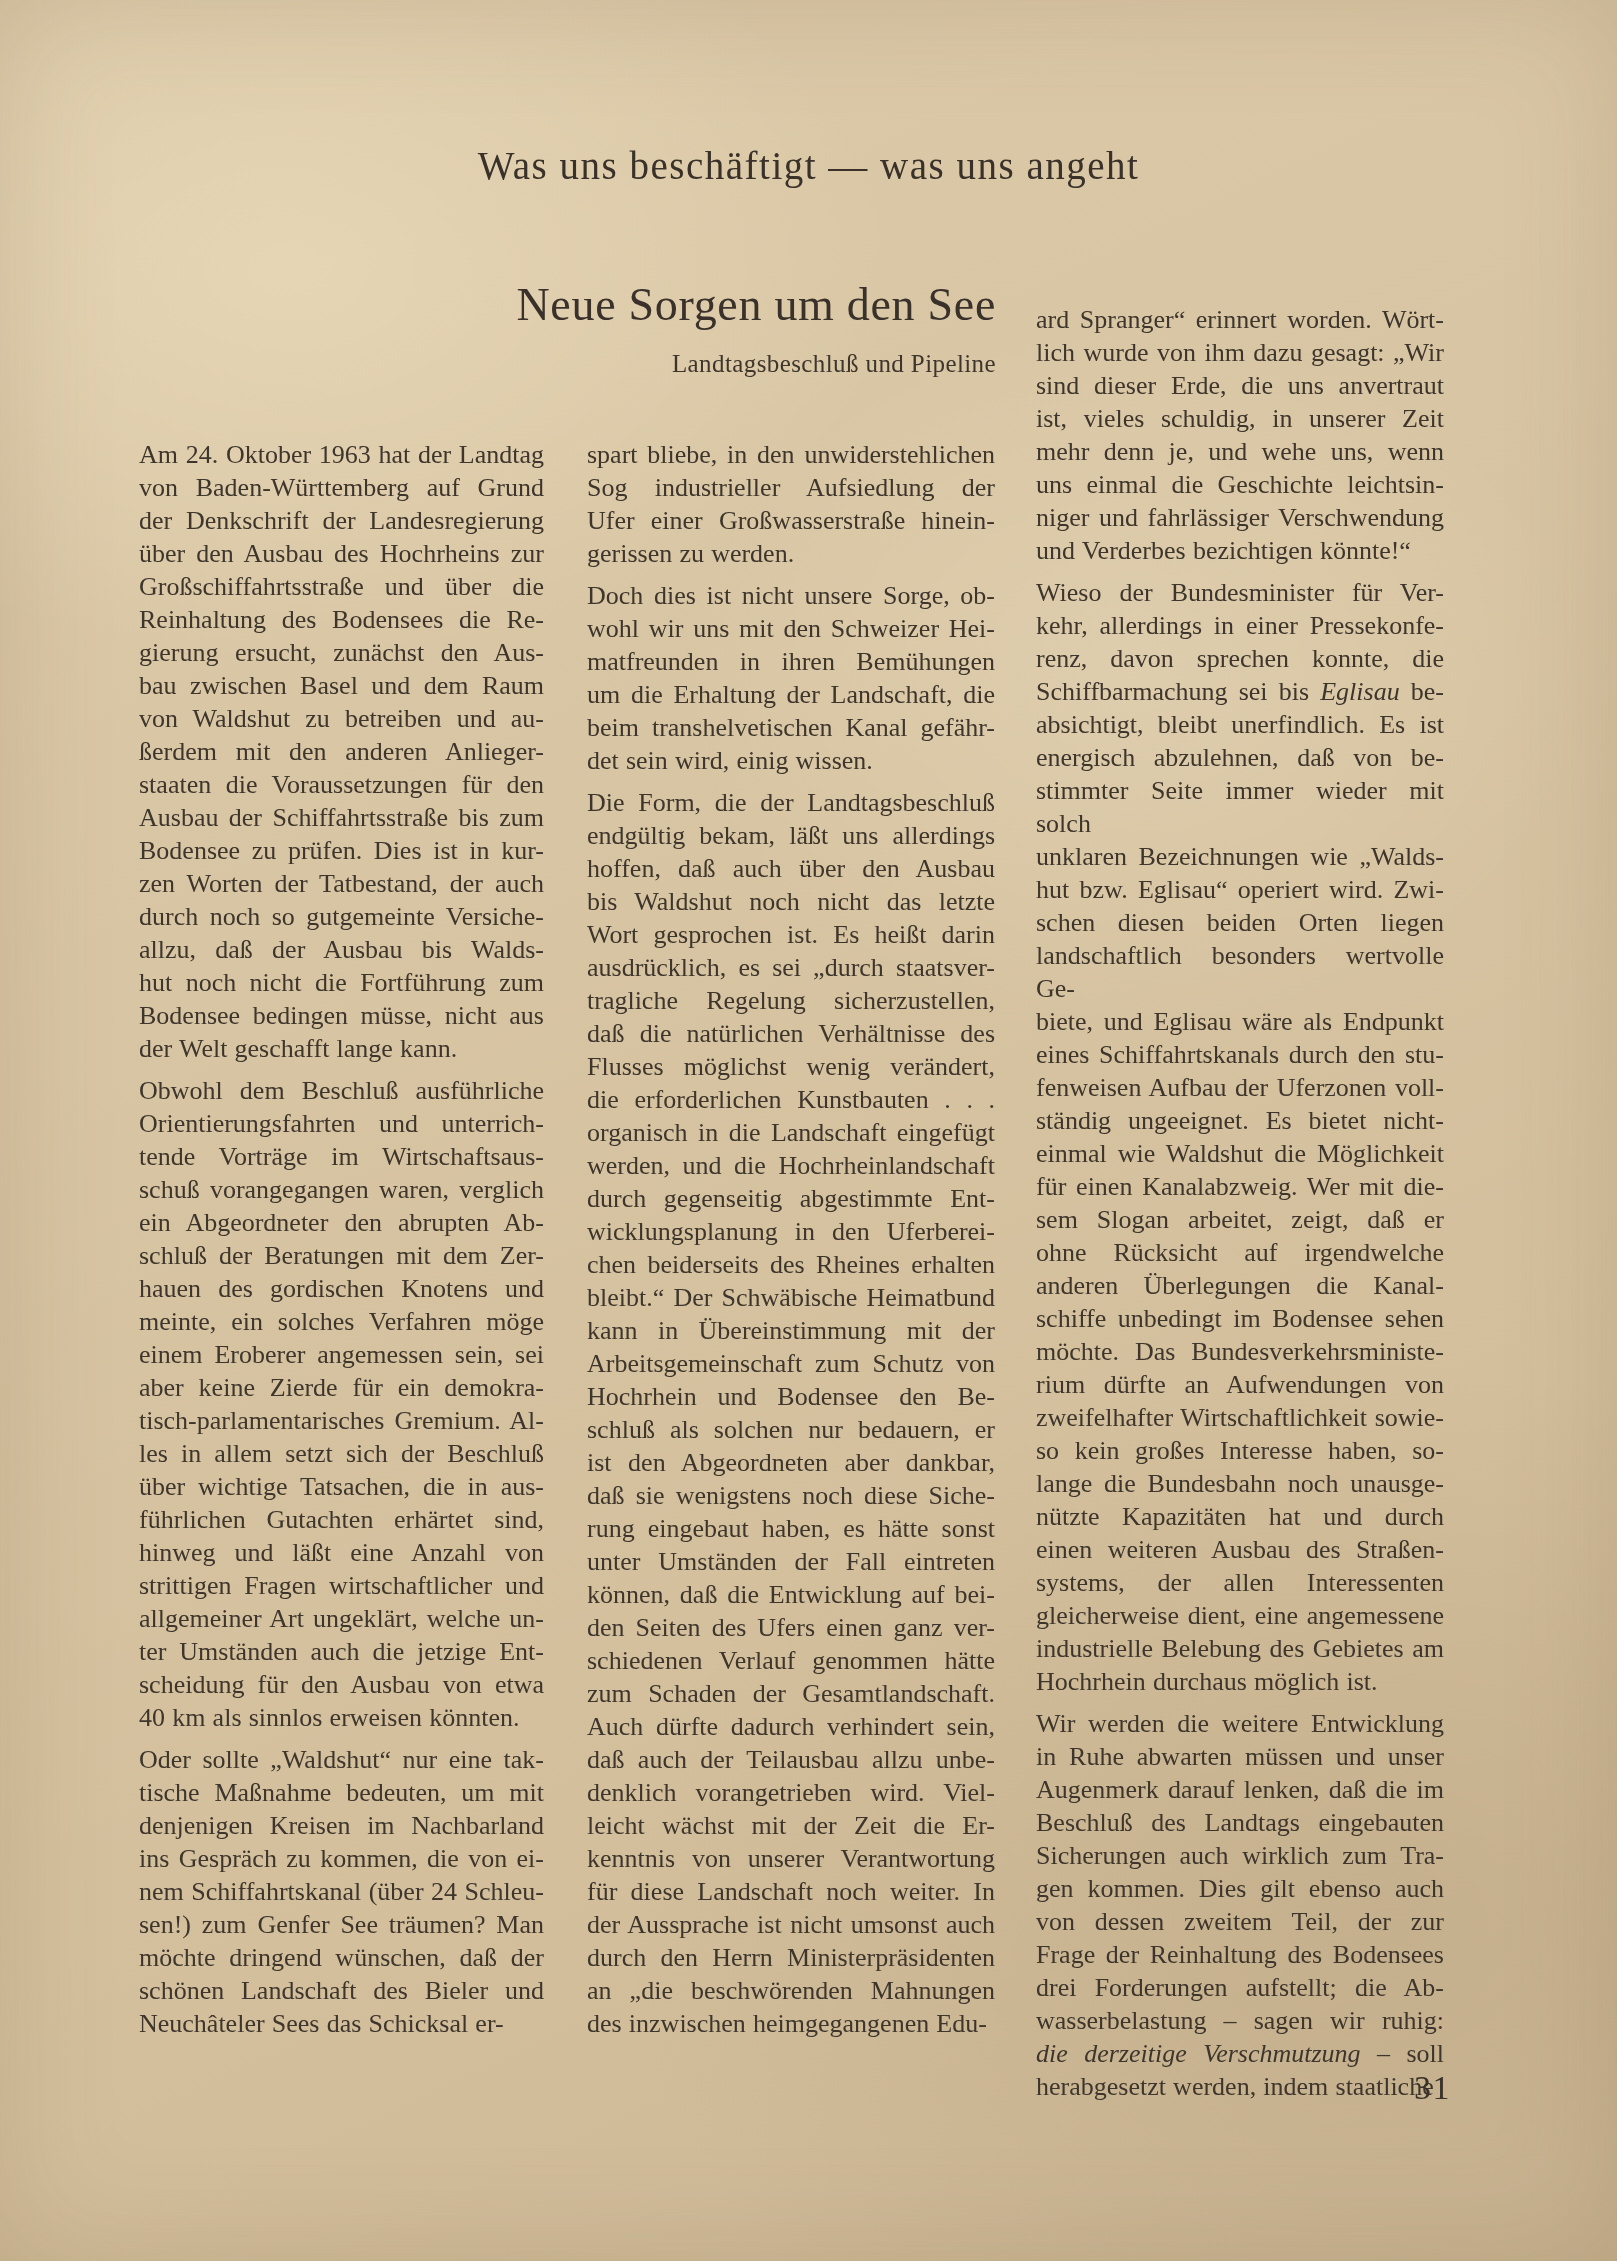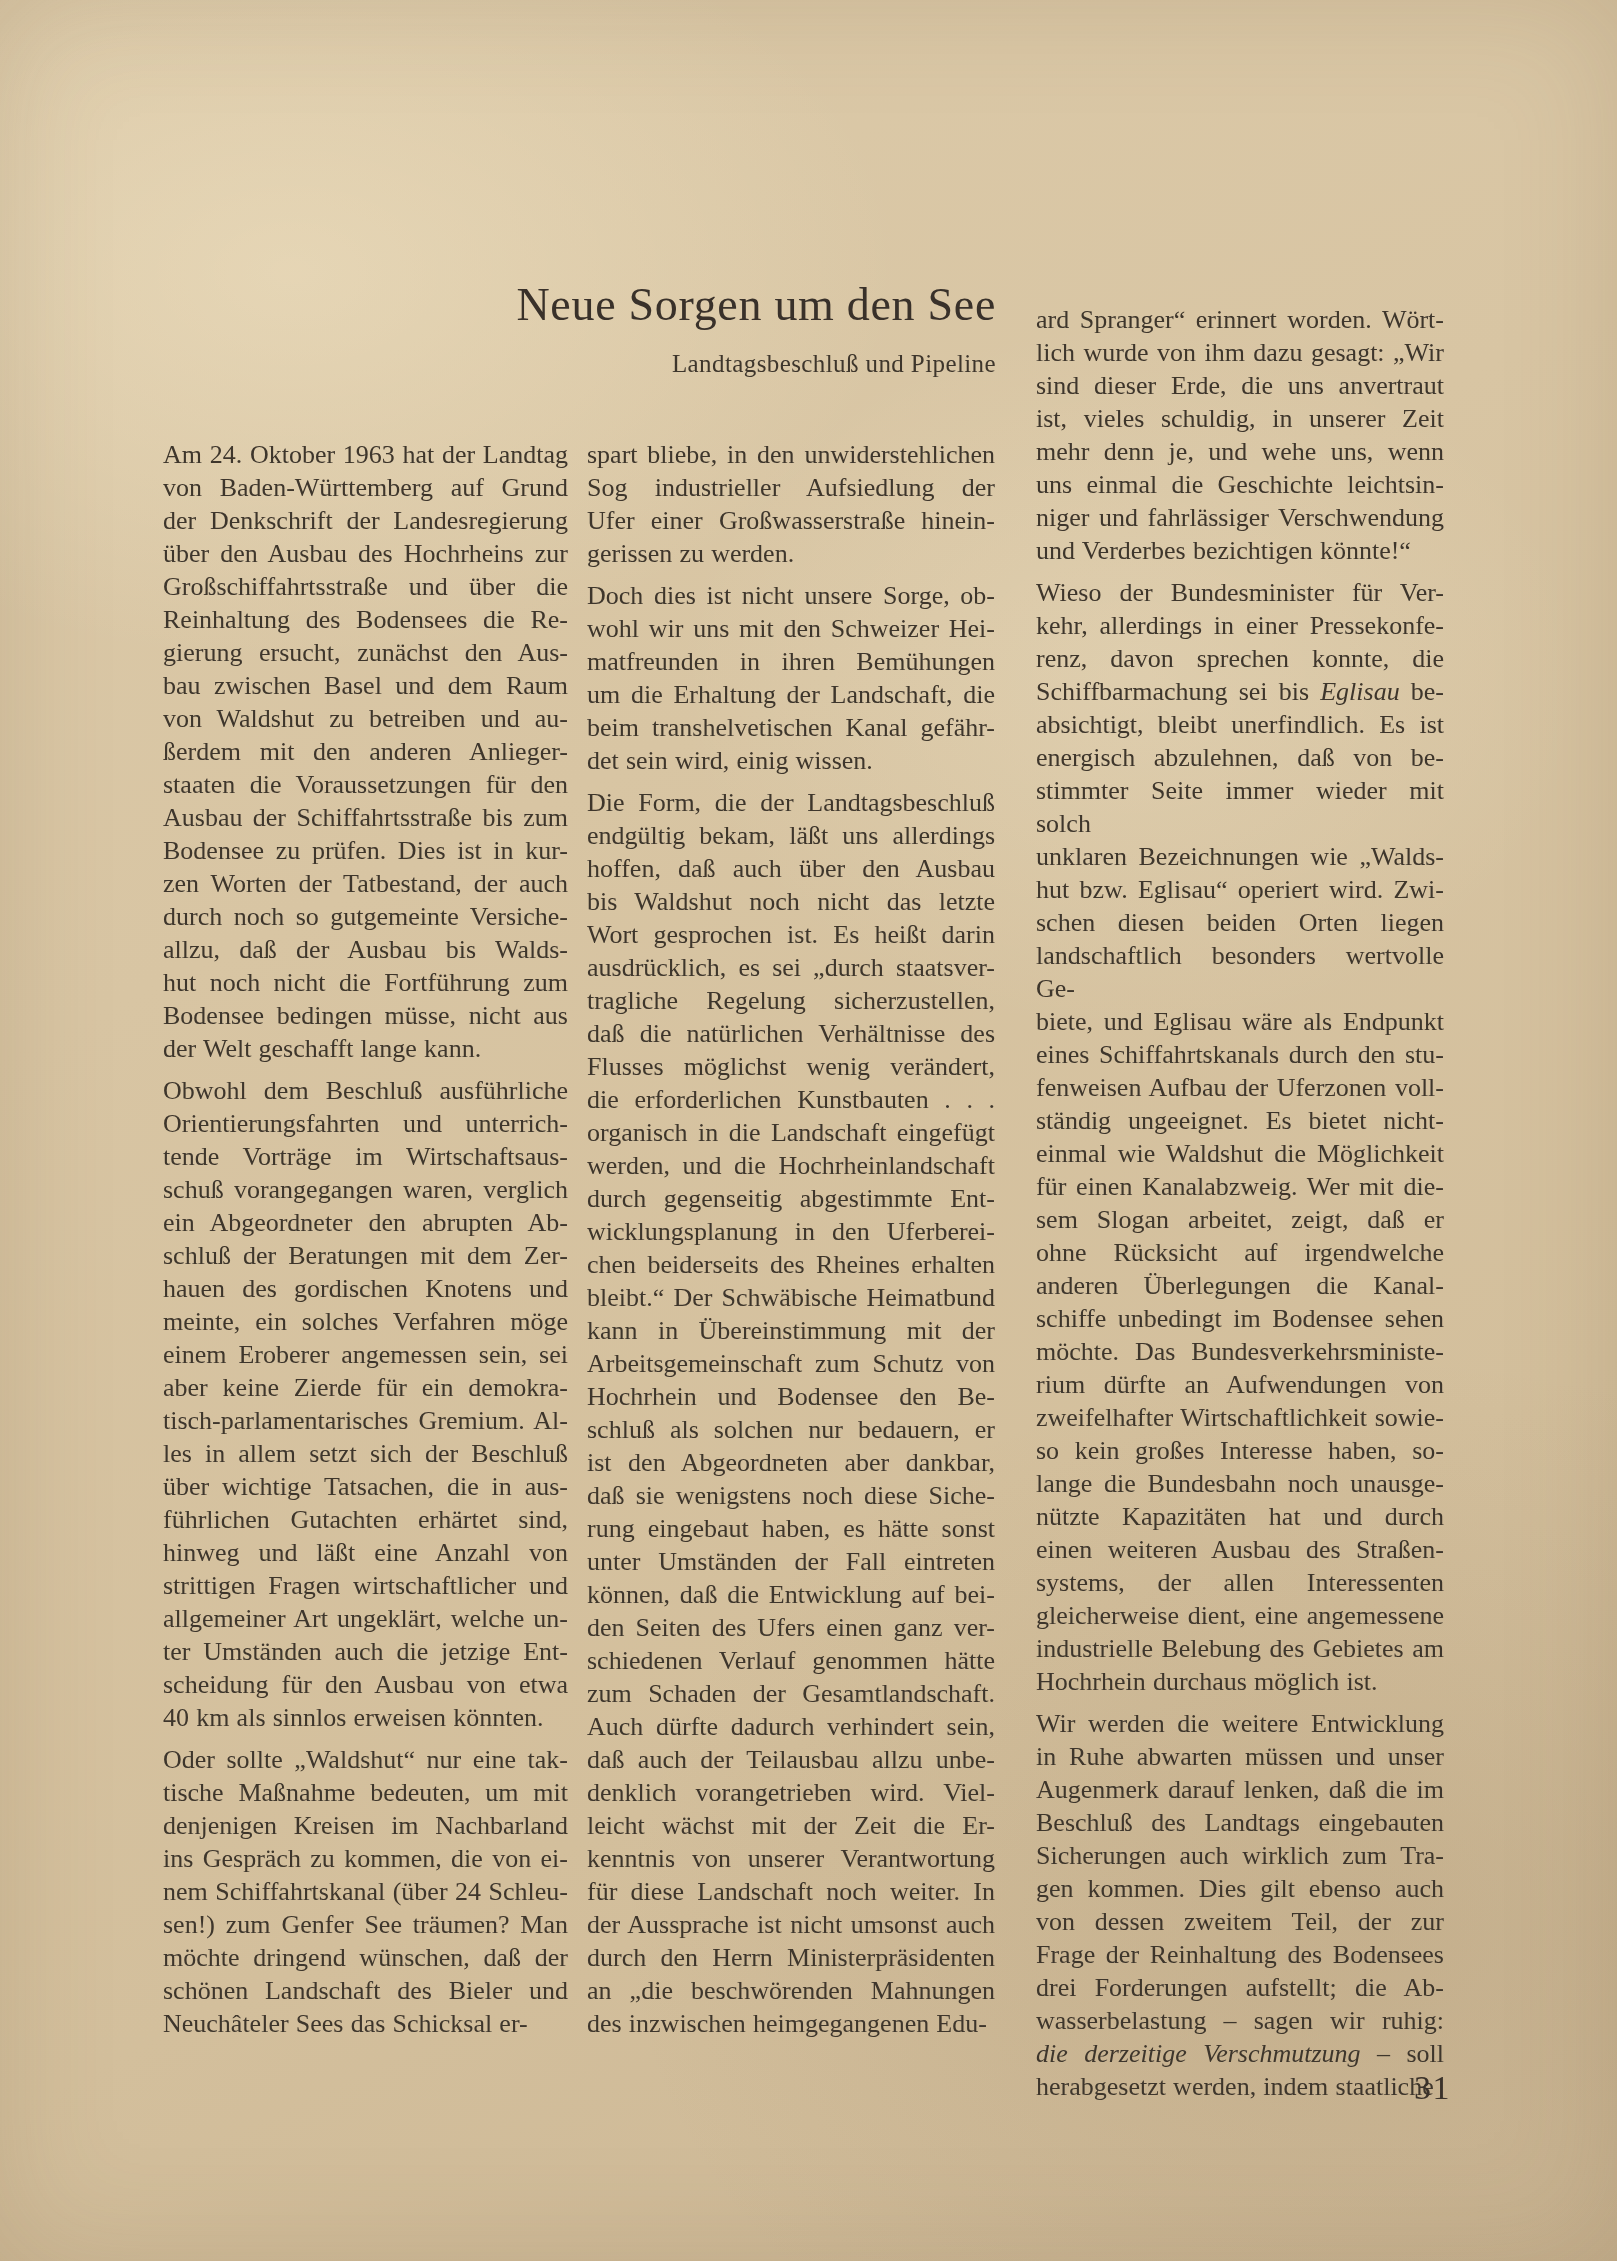--- a/index.html
+++ b/index.html
@@ -32,21 +32,21 @@
     font-size:46px;letter-spacing:0.7px;color:#39312a;line-height:1.1;
   }
   .article-subtitle{
     margin-top:19px;
     font-size:25px;color:#3e362c;letter-spacing:0.4px;
   }
   .col{
     position:absolute;
     font-size:26px;line-height:33px;
   }
-  .col-1{left:163px;top:438px;width:405px;}
+  .col-1{left:139px;top:438px;width:405px;}
   .col-2{left:587px;top:438px;width:408px;}
   .col-3{left:1036px;top:303px;width:408px;}
   .para{margin:0 0 8.8px 0;}
   .para:last-child{margin-bottom:0;}
   .line{
     text-align:justify;
     text-align-last:justify;
     white-space:normal;
     word-spacing:0.7px;
   }
@@ -56,20 +56,21 @@
   .page-number{
     position:absolute;left:1414px;top:2069px;
     font-size:34px;color:#3a322a;letter-spacing:1.5px;
   }
   i{font-style:italic;}
 </style>
 </head>
 <body>
 
 <div class="page">
+  <div class="kicker">Was uns beschäftigt — was uns angeht</div>
   <div class="article-head">
     <div class="article-title">Neue Sorgen um den See</div>
     <div class="article-subtitle">Landtagsbeschluß und Pipeline</div>
   </div>
   <div class="col col-1">
       <div class="para">
         <div class="line">Am 24. Oktober 1963 hat der Landtag</div>
         <div class="line">von Baden-Württemberg auf Grund</div>
         <div class="line">der Denkschrift der Landesregierung</div>
         <div class="line">über den Ausbau des Hochrheins zur</div>

